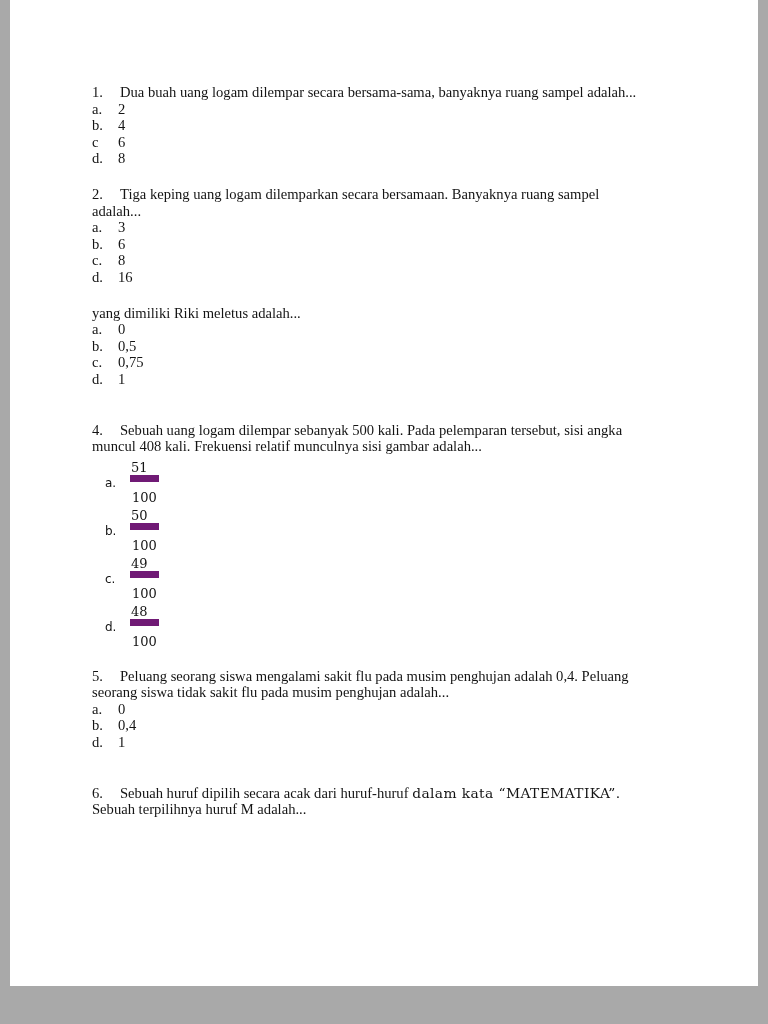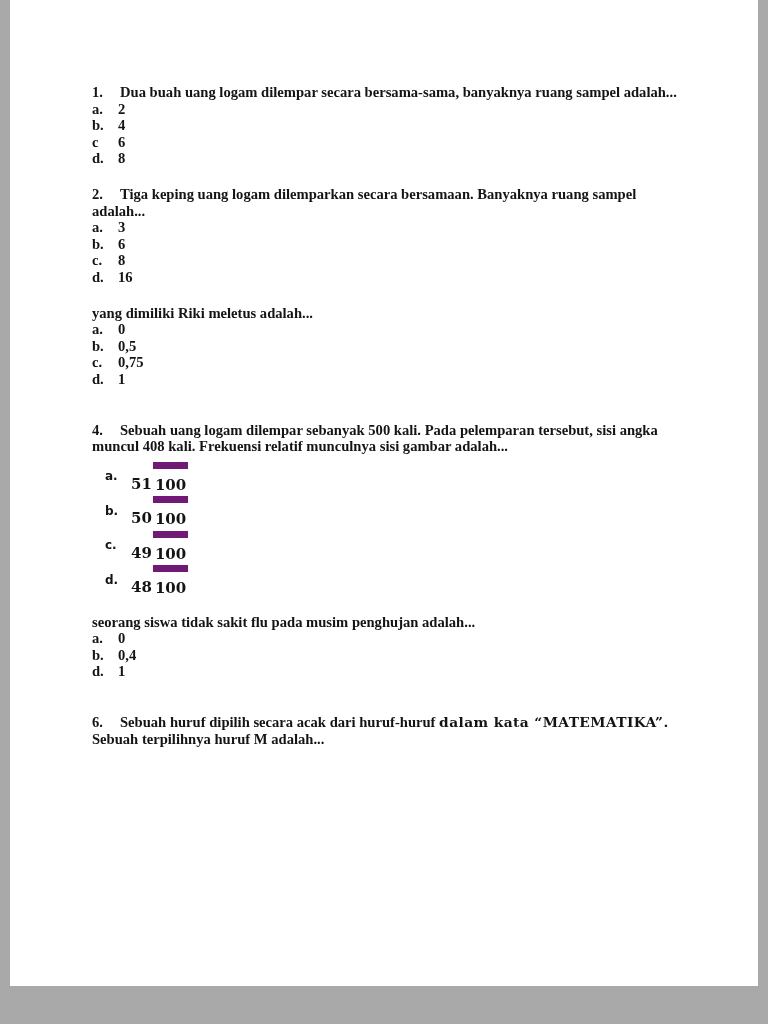--- a/index.html
+++ b/index.html
@@ -18,39 +18,39 @@
     width: 748px;
     height: 986px;
     background: #ffffff;
   }
   .content {
     padding: 84px 84px 0 82px;
     color: #141414;
     font-size: 14.6px;
     line-height: 16.6px;
   }
-  .question { margin-bottom: 19px; font-weight: bold; }
+  .question { margin-bottom: 19px; }
   .question.gap-lg { margin-bottom: 34px; }
   .q-line { white-space: nowrap; }
   .q-num { display: inline-block; width: 28px; }
   .option { }
   .opt-label { display: inline-block; width: 26px; }
   .frac-options { padding: 7px 0 0 13px; }
   .frac-option { display: flex; align-items: center; margin-bottom: 5px; }
   .frac-label {
     font-family: "DejaVu Sans", sans-serif;
     font-size: 12px;
     width: 25px;
   }
   .fraction {
     display: inline-flex;
-    flex-direction: row;
-    align-items: flex-end;
+    flex-direction: column;
+    align-items: flex-start;
     font-family: "DejaVu Serif", serif;
-    font-size: 15px;
+    font-size: 13px;
     line-height: 12.5px;
   }
   .frac-num { padding: 0 1px 1px; }
   .frac-den { border-top: 7px solid #701a75; padding: 10px 2px 0; }
   .math-text {
     font-family: "DejaVu Serif", serif;
     letter-spacing: 0.4px;
     font-size: 13.8px;
   }
 </style>
@@ -126,20 +126,23 @@
           <span class="frac-label">d.</span>
           <span class="fraction">
             <span class="frac-num">48</span>
             <span class="frac-den">100</span>
           </span>
         </div>
       </div>
     </section>
 
     <section class="question gap-lg">
+      <div class="q-line">
+        <span class="q-num">5.</span><span>Peluang seorang siswa mengalami sakit flu pada musim penghujan adalah 0,4. Peluang</span>
+      </div>
       <div class="q-line">seorang siswa tidak sakit flu pada musim penghujan adalah...</div>
       <div class="options">
         <div class="option"><span class="opt-label">a.</span><span>0</span></div>
         <div class="option"><span class="opt-label">b.</span><span>0,4</span></div>
         <div class="option"><span class="opt-label">d.</span><span>1</span></div>
       </div>
     </section>
 
     <section class="question">
       <div class="q-line">

